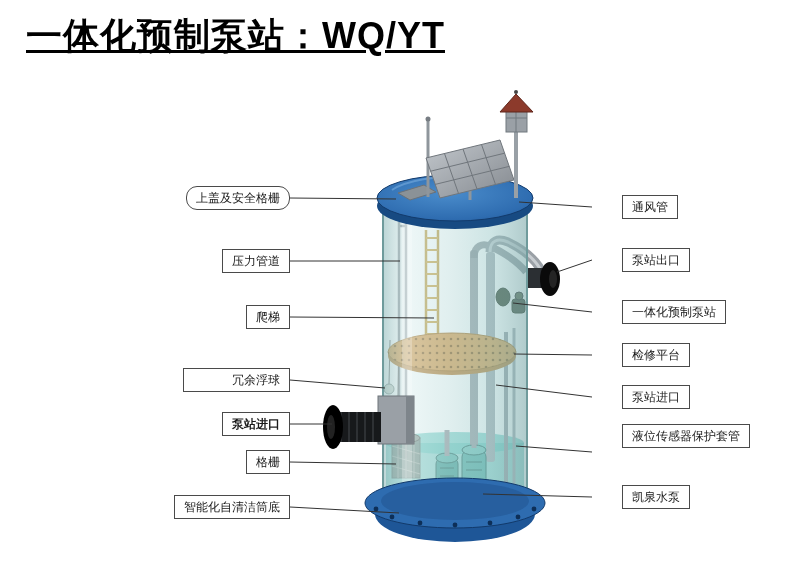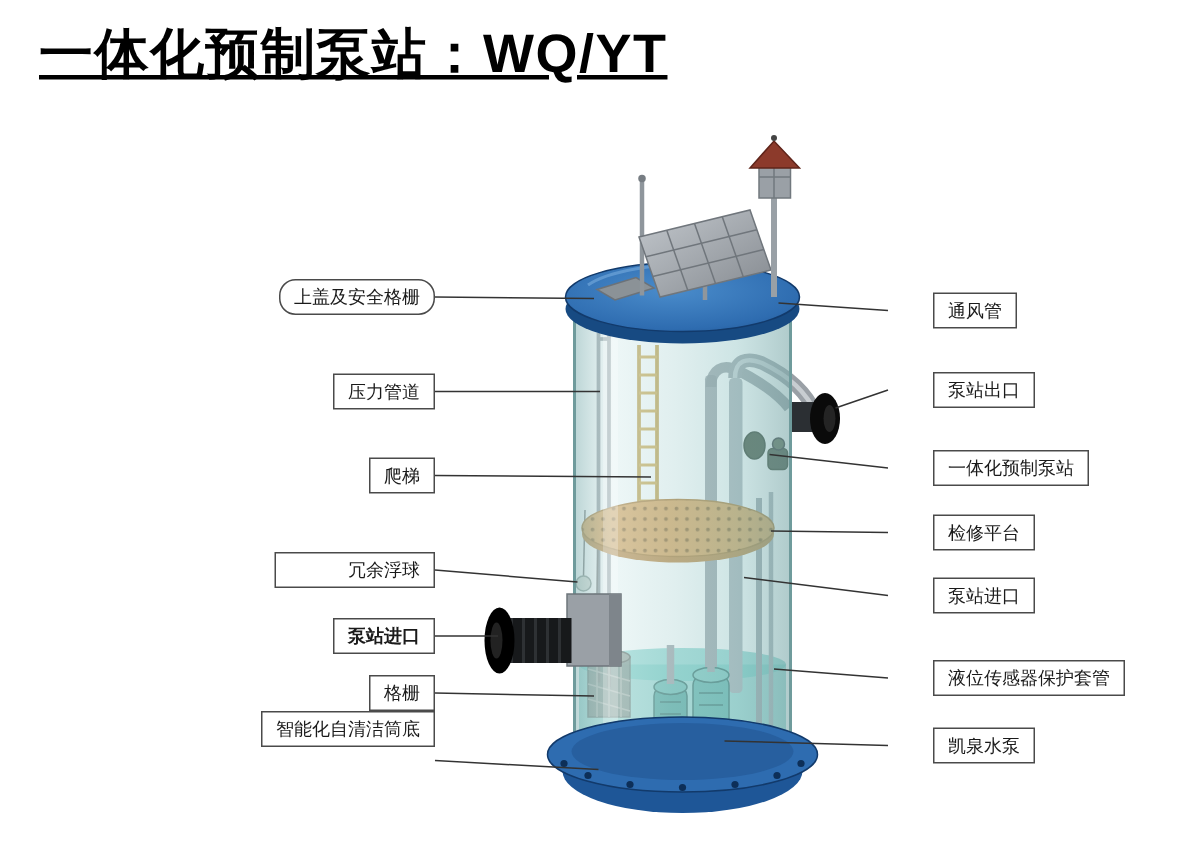--- a/index.html
+++ b/index.html
@@ -13,23 +13,23 @@
   }
   .diagram-svg{position:absolute;left:0;top:0;}
   .callout{
     position:absolute;background:#ffffff;border:1px solid #4a4a4a;
     font-size:12px;color:#1a1a1a;padding:4px 9px;white-space:nowrap;
     line-height:14px;z-index:5;text-align:center;
   }
   .lab-left{right:510px;}
   .lab-right{left:592px;margin-left:30px;}
   .l1{top:186px;border-radius:11px;} .l2{top:249px;} .l3{top:305px;} .l4{top:368px;padding-left:48px;}
-  .l5{top:412px;font-weight:bold;} .l6{top:450px;} .l7{top:474px;}
+  .l5{top:412px;font-weight:bold;} .l6{top:450px;} .l7{top:495px;}
   .r1{top:195px;} .r2{top:248px;} .r3{top:300px;} .r4{top:343px;}
-  .r5{top:385px;} .r6{top:440px;font-family:Liberation Serif, serif;} .r7{top:485px;}
+  .r5{top:385px;} .r6{top:424px;font-family:Liberation Serif, serif;} .r7{top:485px;}
 </style>
 </head>
 <body>
 
 <div class="page-title">一体化预制泵站：WQ/YT</div>
 
 <svg class="diagram-svg" width="800" height="568" viewBox="0 0 800 568">
   <defs>
     <linearGradient id="glassGrad" x1="0" y1="0" x2="1" y2="0">
       <stop offset="0%" stop-color="#8fb9ba" stop-opacity="0.60"></stop>

